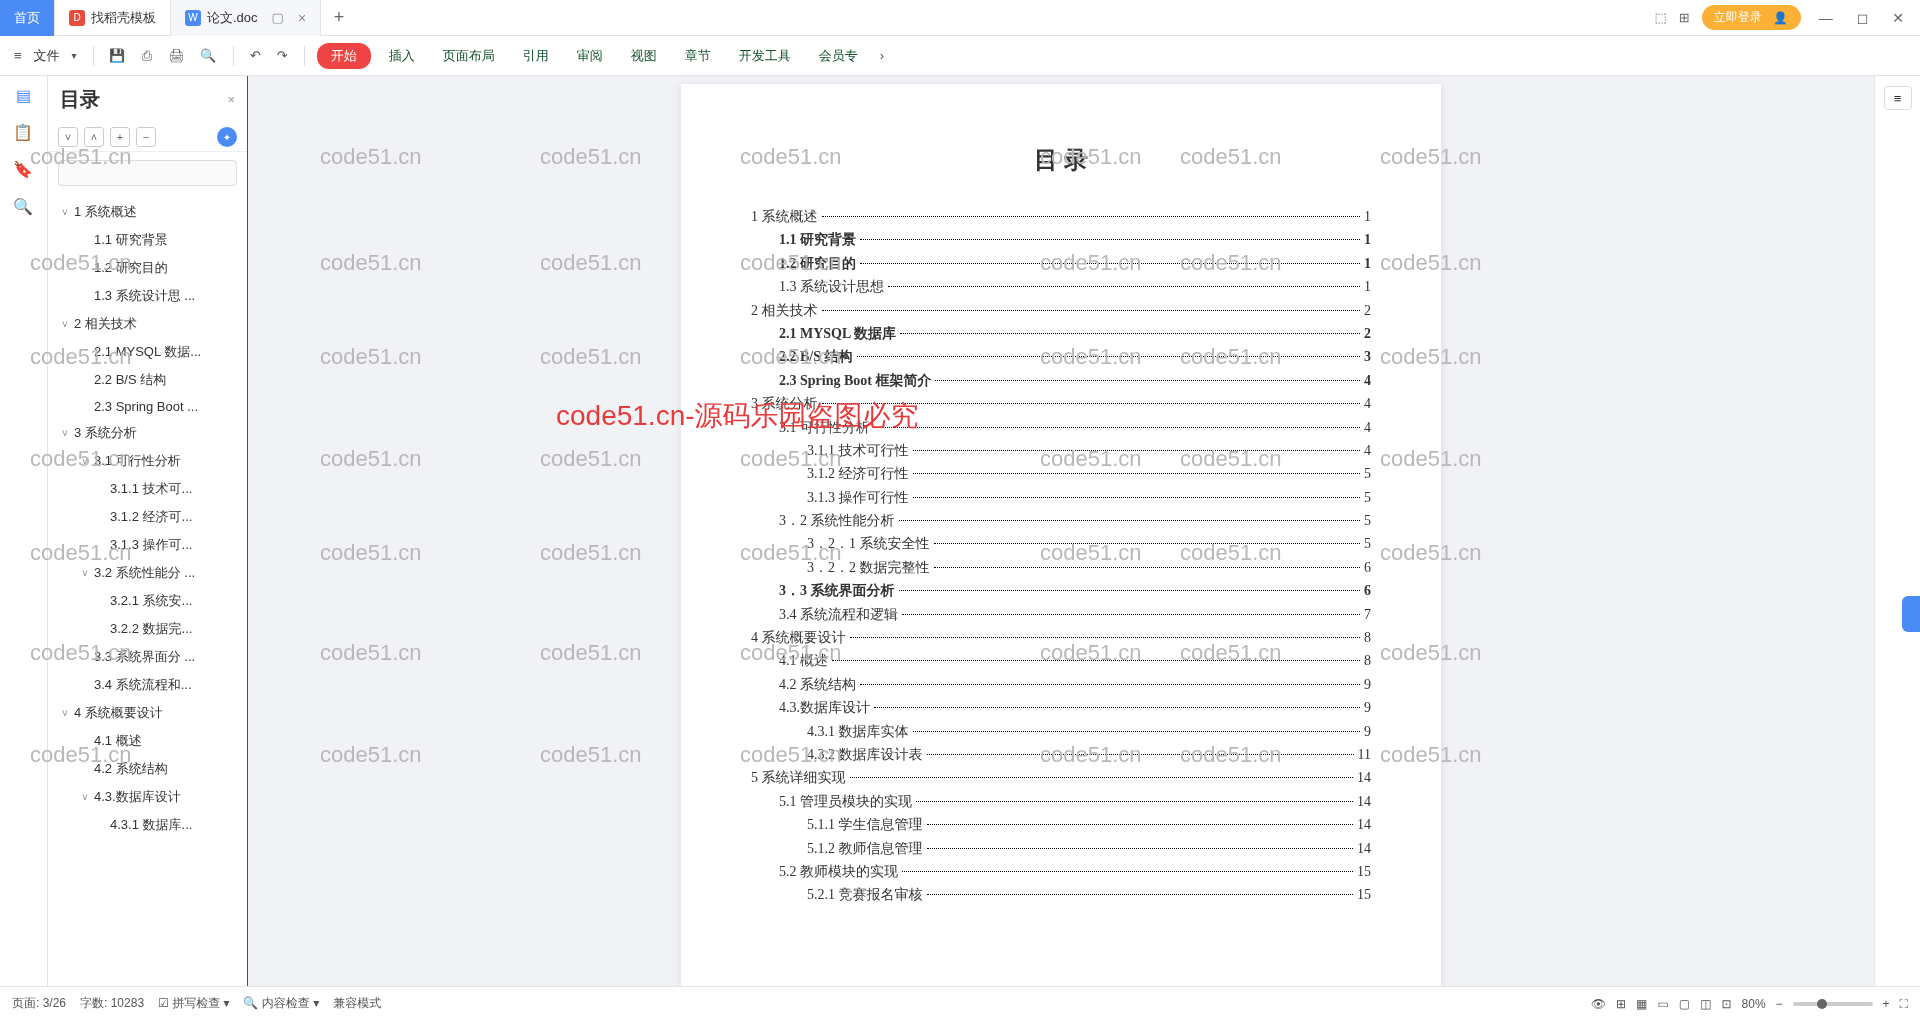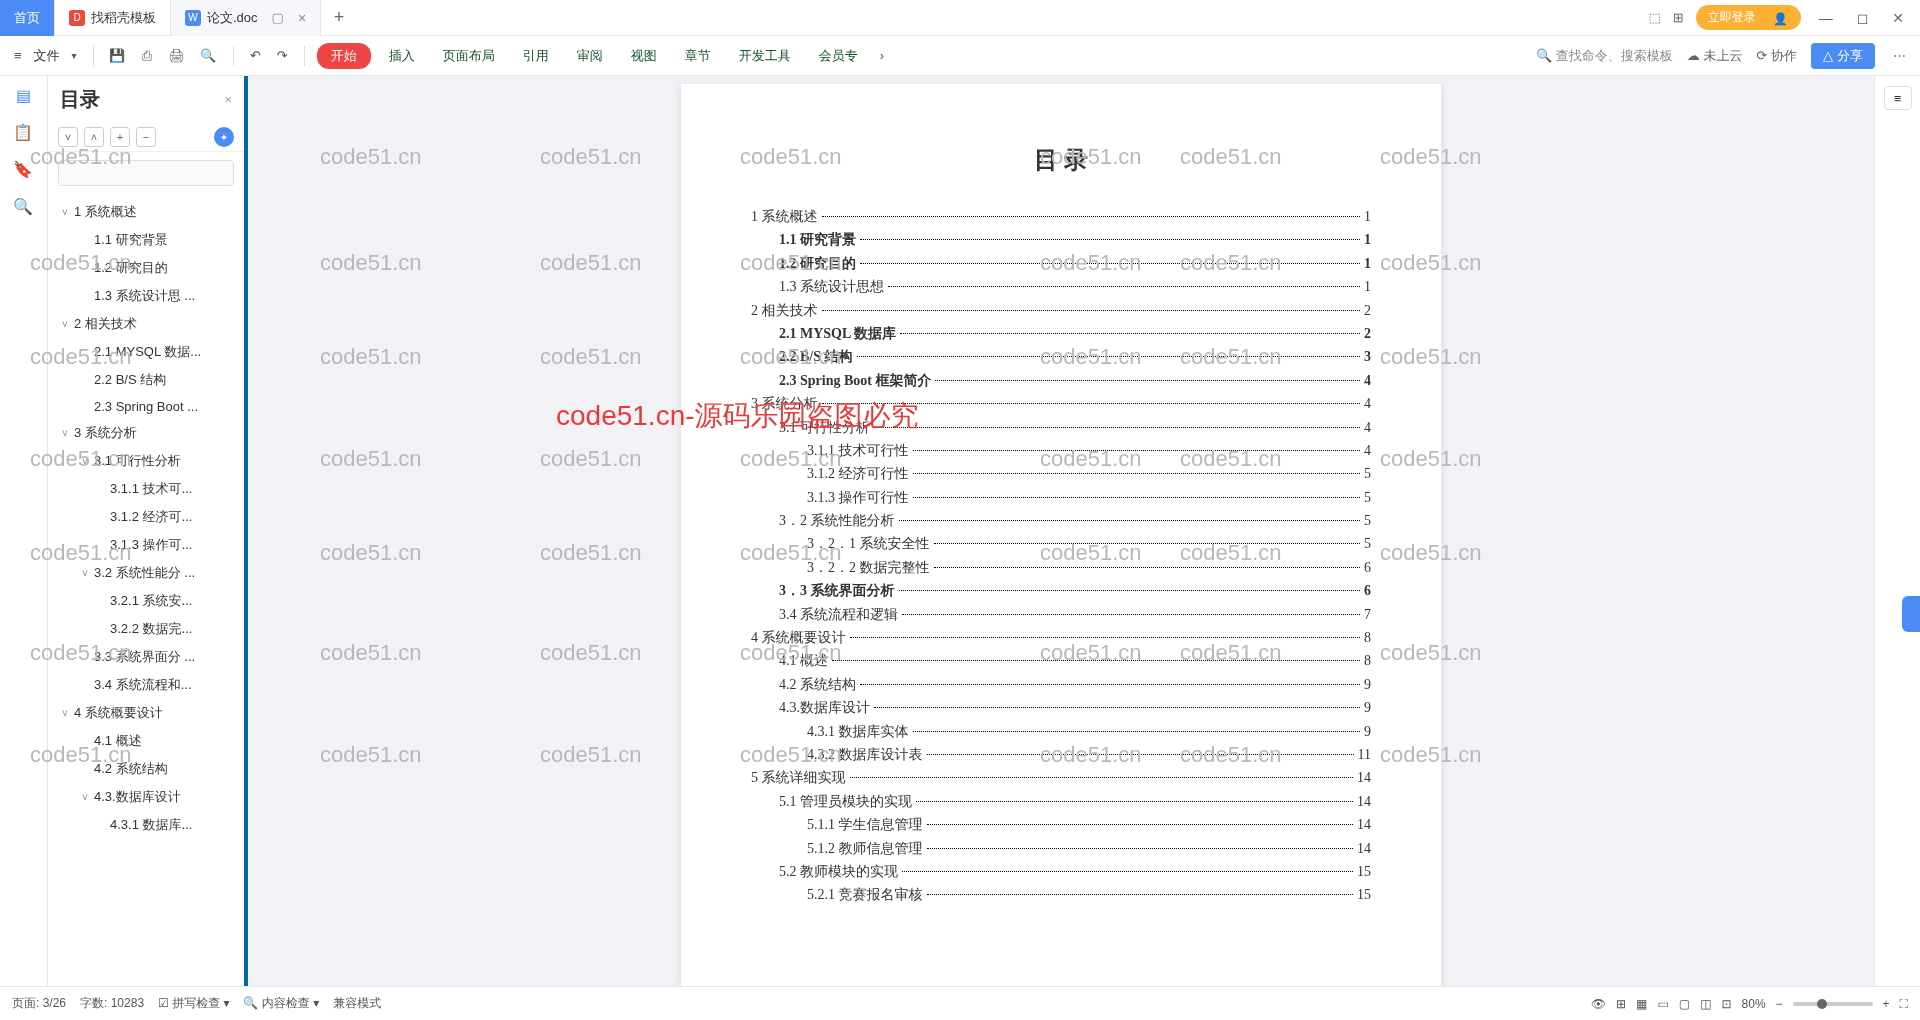--- a/index.html
+++ b/index.html
@@ -7,33 +7,33 @@
 .titlebar{height:36px;background:#fff;display:flex;align-items:center;border-bottom:1px solid #e5e5e5}
 .tab{height:36px;display:flex;align-items:center;padding:0 14px;border-right:1px solid #e5e5e5;cursor:pointer;gap:6px;font-size:13px}
 .tab.home{background:#4a8bf5;color:#fff;font-weight:500}
 .tab .ico{width:16px;height:16px;display:inline-flex;align-items:center;justify-content:center;font-size:12px}
 .tab.active{background:#f5f7fa}
 .tab .close{margin-left:8px;color:#888;font-size:14px}
 .tab .monitor{margin-left:8px;color:#888}
 .newtab{width:36px;display:flex;align-items:center;justify-content:center;color:#666;font-size:18px;cursor:pointer}
 .titleright{margin-left:auto;display:flex;align-items:center;gap:12px;padding-right:10px}
 .titleright .ico{color:#666;cursor:pointer}
-.login-btn{background:#fcb034;color:#fff;padding:4px 12px;border-radius:14px;display:flex;align-items:flex-end;gap:18px;font-size:12px}
+.login-btn{background:#fcb034;color:#fff;padding:4px 12px;border-radius:14px;display:flex;align-items:center;gap:12px;font-size:12px}
 .winbtn{color:#666;padding:0 6px;font-size:14px}
 .ribbon{height:40px;display:flex;align-items:center;padding:0 10px;gap:8px;border-bottom:1px solid #e5e5e5}
 .ribbon .ico{color:#555;cursor:pointer;padding:4px}
 .ribbon .sep{width:1px;height:20px;background:#ddd;margin:0 4px}
 .menutab{padding:4px 10px;cursor:pointer;color:#14532d}
 .menutab.active{background:#ef4444;color:#fff;border-radius:12px;padding:4px 14px}
 .ribbonright{margin-left:auto;display:flex;align-items:center;gap:14px}
 .share-btn{background:#4a8bf5;color:#fff;padding:4px 12px;border-radius:4px;display:flex;align-items:center;gap:4px}
 .main{display:flex;height:910px}
 .sidebar{width:48px;border-right:1px solid #e5e5e5;display:flex;flex-direction:column;align-items:center;padding-top:10px;gap:18px}
 .sidebar .ico{color:#666;cursor:pointer;font-size:16px}
-.outline{width:200px;border-right:4px solid #0369a1;display:flex;flex-direction:column}
+.outline{width:200px;border-right:1px solid #0369a1;display:flex;flex-direction:column}
 .outline-head{display:flex;align-items:center;padding:10px 12px;gap:8px}
 .outline-title{font-size:20px;font-weight:bold}
 .outline-close{margin-left:auto;color:#999;cursor:pointer}
 .outline-tools{display:flex;align-items:center;padding:4px 10px;gap:6px;border-bottom:1px solid #eee}
 .outline-tools .tb{width:20px;height:20px;border:1px solid #ccc;border-radius:3px;display:flex;align-items:center;justify-content:center;font-size:11px;cursor:pointer;color:#666}
 .outline-tools .chat{margin-left:auto;width:20px;height:20px;background:#4a8bf5;border-radius:50%;color:#fff;display:flex;align-items:center;justify-content:center;font-size:10px}
 .outline-search{margin:8px 10px;height:26px;border:1px solid #ddd;border-radius:4px;background:#fafafa}
 .outline-list{flex:1;overflow-y:auto;padding:4px 0}
 .ol-item{padding:5px 8px;cursor:pointer;white-space:nowrap;overflow:hidden;text-overflow:ellipsis;font-size:13px;color:#333}
 .ol-item.l1{padding-left:14px}
@@ -106,30 +106,20 @@
   <span class="menutab active">开始</span>
   <span class="menutab">插入</span>
   <span class="menutab">页面布局</span>
   <span class="menutab">引用</span>
   <span class="menutab">审阅</span>
   <span class="menutab">视图</span>
   <span class="menutab">章节</span>
   <span class="menutab">开发工具</span>
   <span class="menutab">会员专</span>
   <span class="ico">›</span>
-  <div class="ribbonright">
-    <span style="color:#888"><span>🔍</span> <span>查找命令、搜索模板</span></span>
-    <span style="color:#666"><span>☁</span> <span>未上云</span></span>
-    <span style="color:#666"><span>⟳</span> <span>协作</span></span>
-    <span class="share-btn">
-        <span>△</span>
-        <span>分享</span>
-      </span>
-    <span class="ico">⋯</span>
-  </div>
 </div>
 
 <div class="main">
   <div class="sidebar">
     <span class="ico" style="color:#4a8bf5">▤</span>
     <span class="ico">📋</span>
     <span class="ico">🔖</span>
     <span class="ico">🔍</span>
   </div>
 

